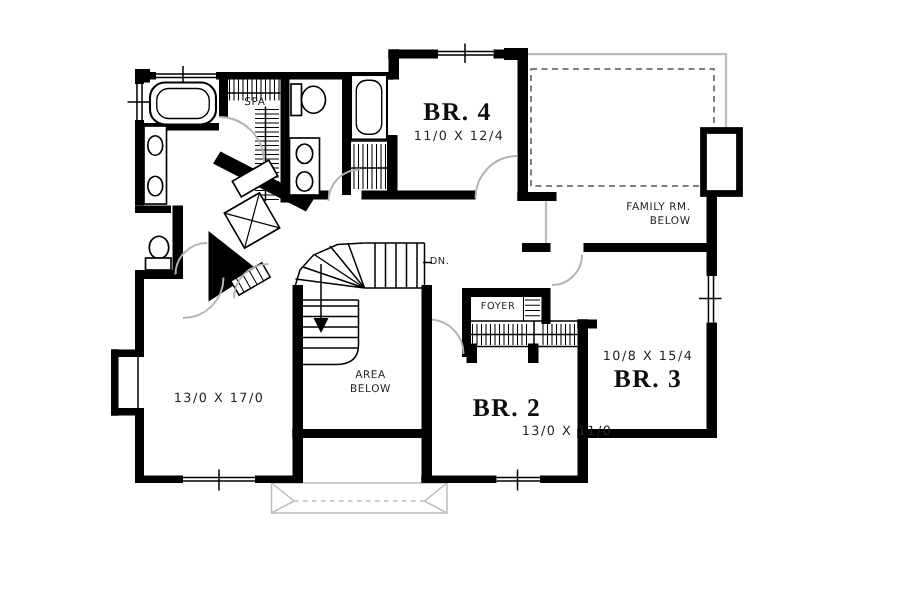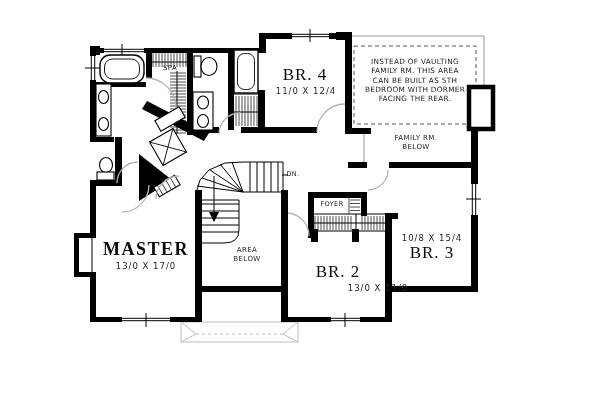--- a/index.html
+++ b/index.html
@@ -2,21 +2,21 @@
 <html><head>
 <meta charset="utf-8">
 <style>
   html,body{margin:0;padding:0;background:#fff;}
   #stage{position:relative;width:600px;height:400px;background:#fff;overflow:hidden;
          font-family:"DejaVu Sans",sans-serif;}
   #stage svg{position:absolute;left:0;top:0;}
   .lbl{position:absolute;transform:translateX(-50%);white-space:nowrap;color:#111;
        text-align:center;line-height:1;}
   .room-big{font-family:"Liberation Serif",serif;font-size:17px;letter-spacing:1px;
-            font-weight:400;color:#0d0d0d;}
+            font-weight:700;color:#0d0d0d;}
   .room-master{font-family:"Liberation Serif",serif;font-size:18px;letter-spacing:1.5px;
             font-weight:600;color:#0d0d0d;}
   .dims{font-size:8.5px;letter-spacing:1px;color:#222;}
   .tiny{font-size:7px;letter-spacing:0.4px;color:#222;}
   .note{font-size:7.3px;letter-spacing:0.3px;color:#222;line-height:9.3px;}
 </style>
 </head>
 <body>
 
 <div id="stage">
@@ -196,46 +196,38 @@
     <path d="M138 162A21 21 0 0 0 117 183"></path>
     <path d="M149 185A27 27 0 0 1 122 212"></path>
     <path d="M179 176A23 23 0 0 0 156 199"></path>
     <path d="M219 134A21 21 0 0 1 240 113"></path>
     <path d="M317 132A28 28 0 0 1 345 104"></path>
     <path d="M388 170A20 20 0 0 1 368 190"></path>
     <path d="M288 213A23 23 0 0 1 309 236"></path>
   </g>
 </svg>
 
-  <div class="lbl room-master" style="left:146px;top:240px;">MASTER</div>
   <div class="lbl dims" style="left:146px;top:262px;">13/0 X 17/0</div>
 
   <div class="lbl room-big" style="left:305px;top:66px;">BR. 4</div>
   <div class="lbl dims" style="left:306px;top:87px;">11/0 X 12/4</div>
 
   <div class="lbl room-big" style="left:338px;top:263px;">BR. 2</div>
   <div class="lbl dims" style="left:338px;top:284px;margin-left:40px;">13/0 X 11/0</div>
 
   <div class="lbl room-big" style="left:432px;top:213px;margin-top:31px;">BR. 3</div>
   <div class="lbl dims" style="left:432px;top:234px;">10/8 X 15/4</div>
 
   <div class="lbl tiny" style="left:122px;top:65px;margin-left:48px;">SPA</div>
   <div class="lbl tiny" style="left:332px;top:201px;font-size:6.5px;">FOYER</div>
   <div class="lbl tiny" style="left:293px;top:171px;font-size:6.5px;">DN.</div>
 
   <div class="lbl tiny" style="left:247px;top:246px;line-height:9px;">
     <span>AREA</span><br>
     <span>BELOW</span>
   </div>
 
-  <div class="lbl tiny" style="left:416px;top:134px;line-height:9px;">
+  <div class="lbl tiny" style="left:439px;top:134px;line-height:9px;text-align:right;">
     <span>FAMILY RM.</span><br>
     <span>BELOW</span>
   </div>
 
-  <div class="lbl note" style="left:415px;top:57px;">
-    <span>INSTEAD OF VAULTING</span><br>
-    <span>FAMILY RM. THIS AREA</span><br>
-    <span>CAN BE BUILT AS 5TH</span><br>
-    <span>BEDROOM WITH DORMER</span><br>
-    <span>FACING THE REAR.</span>
-  </div>
 </div>
 
 </body></html>

